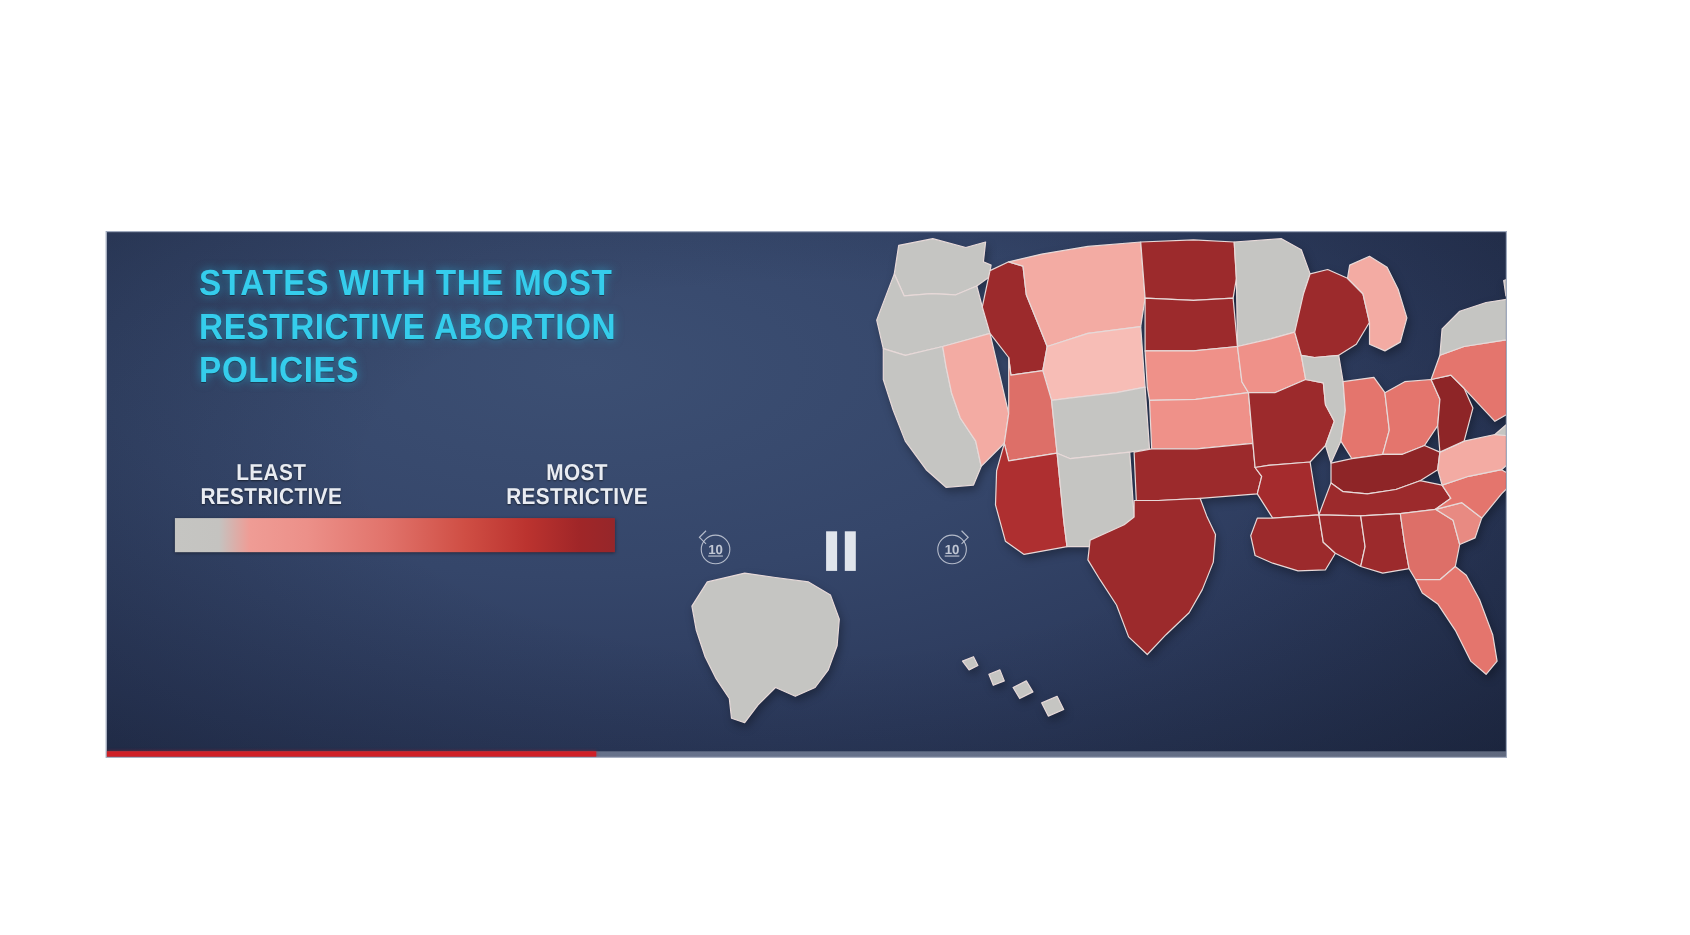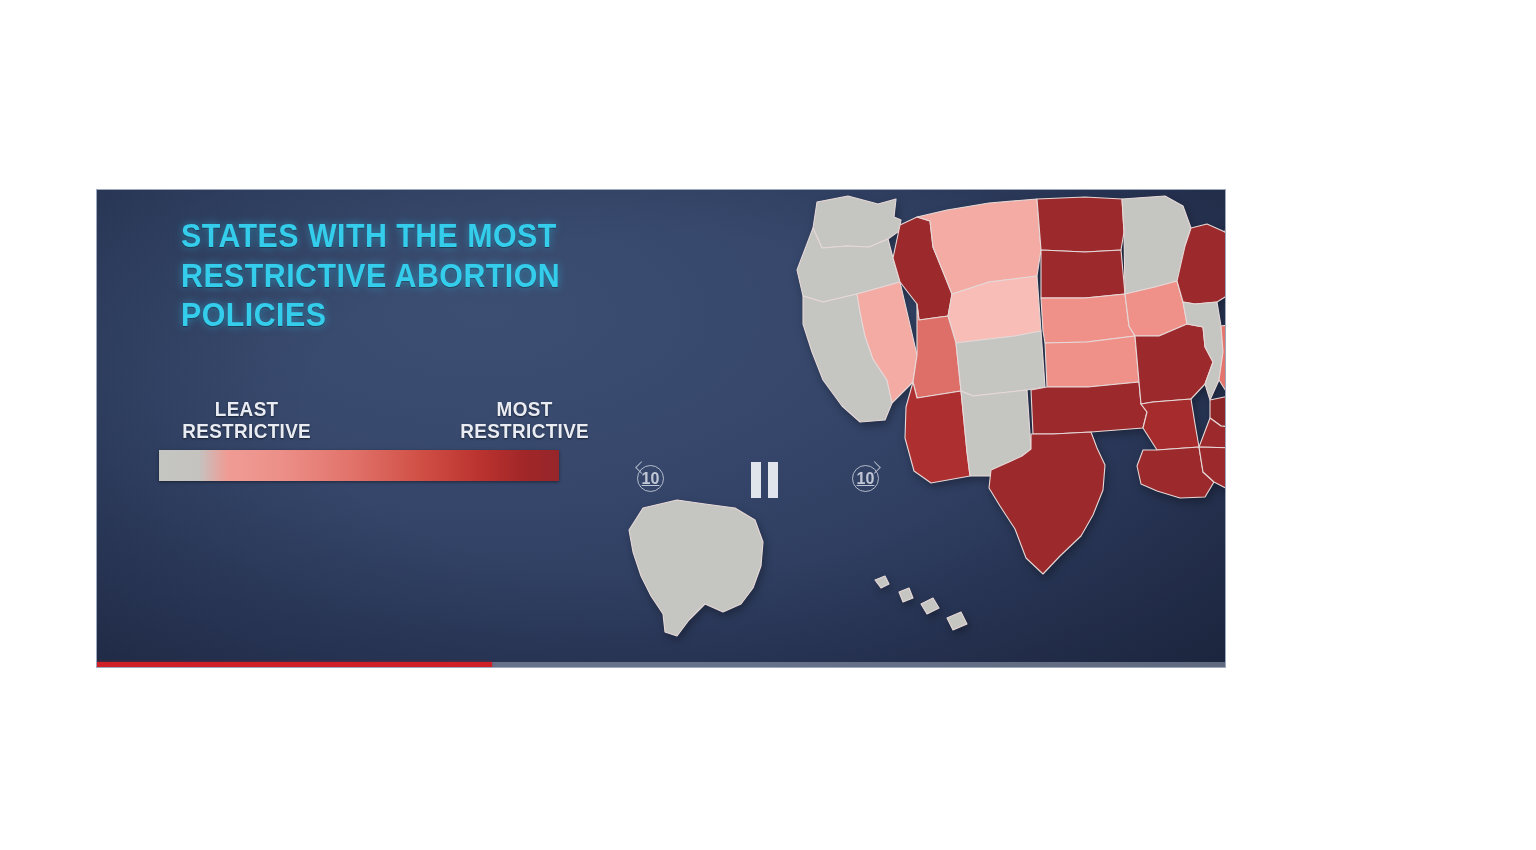--- a/index.html
+++ b/index.html
@@ -8,22 +8,22 @@
     width:1536px; height:850px;
     background:#ffffff;
     font-family:"Liberation Sans", sans-serif;
     overflow:hidden;
   }
   #page { position:relative; width:1536px; height:850px; background:#fff; }
 
   
   .video-frame {
     position:absolute;
-    left:96px; top:189px;
-    width:1130px; height:479px;
+    left:96px; top:210px;
+    width:1274px; height:479px;
     background:
       radial-gradient(ellipse 95% 110% at 34% 26%, #3c4f73 0%, #35466a 36%, #2c3a5c 66%, #212c48 100%);
     border:1px solid #9fa9bd;
     overflow:hidden;
   }
   .frame-vignette{
     position:absolute; inset:0;
     background:
       radial-gradient(ellipse 78% 88% at 50% 45%, rgba(0,0,0,0) 40%, rgba(12,18,34,.38) 100%);
     pointer-events:none;
@@ -86,21 +86,21 @@
   
   .player-controls{
     position:absolute; left:0; top:0; width:100%; height:100%;
     pointer-events:none;
   }
   .ctl{ position:absolute; pointer-events:auto; }
   .skip-btn{
     width:27px; height:27px; border-radius:50%;
     border:1.6px solid rgba(235,238,244,.82);
     color:rgba(240,243,248,.88);
-    font-size:16px; font-weight:bold;
+    font-size:12px; font-weight:bold;
     display:flex; align-items:center; justify-content:center;
     font-family:"Liberation Sans", sans-serif;
     opacity:.85;
     text-decoration:underline;
   }
   .skip-back { left:540px; top:275px; }
   .skip-fwd  { left:755px; top:275px; }
   .skip-arrow{
     position:absolute; top:-3px; width:9px; height:9px;
     border-top:1.6px solid rgba(235,238,244,.82);

